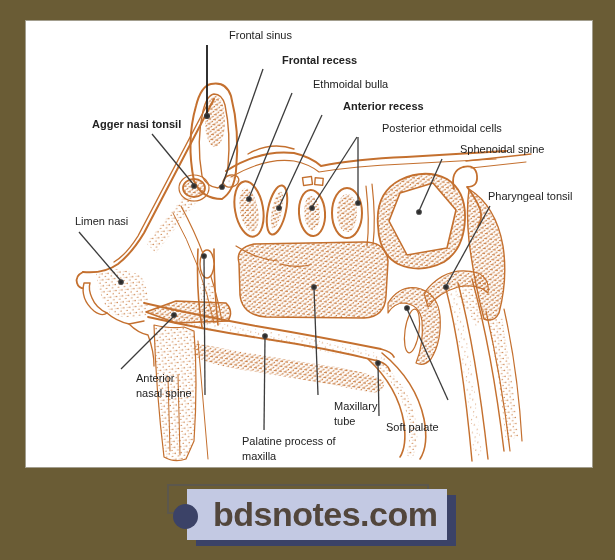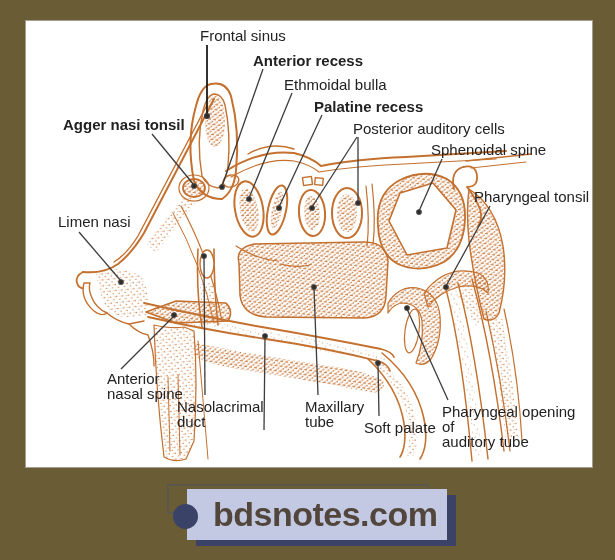--- a/index.html
+++ b/index.html
@@ -1,21 +1,21 @@
 <!DOCTYPE html>
 <html><head>
 <meta charset="utf-8">
 <style>
   html,body{margin:0;padding:0;}
   .screen{position:relative;width:615px;height:560px;background:#6a5c35;overflow:hidden;
           font-family:"Liberation Sans",sans-serif;}
   .panel{position:absolute;left:25px;top:20px;width:566px;height:446px;
          background:#ffffff;border:1px solid #a39e8e;box-sizing:content-box;}
   .panel svg{position:absolute;left:0;top:0;}
-  .lbl{position:absolute;font-size:15px;line-height:15px;color:#222;white-space:pre-line;}
+  .lbl{position:absolute;font-size:11px;line-height:15px;color:#222;white-space:pre-line;margin-left:29px;}
   .lbl.b{font-weight:bold;}
   
   .wm-outline{position:absolute;left:167px;top:484px;width:258px;height:26px;
               border:2px solid #5c574c;background:transparent;}
   .wm-badge{position:absolute;left:187px;top:489px;width:260px;height:51px;
             background:#c3c9e3;box-shadow:9px 6px 0 #3b4267;display:flex;align-items:center;}
   .wm-dot{position:absolute;left:-14px;top:15px;width:25px;height:25px;border-radius:50%;
           background:#3b4267;}
   .wm-text{margin-left:26px;font-size:34px;font-weight:bold;color:#52463c;
            letter-spacing:-0.5px;white-space:nowrap;}
@@ -167,37 +167,35 @@
         <line x1="292" y1="374" x2="288" y2="267"></line>
         <circle cx="288" cy="266" r="2.2"></circle>
         <line x1="353" y1="395" x2="352" y2="343"></line>
         <circle cx="352" cy="342" r="2.2"></circle>
         <line x1="422" y1="379" x2="381" y2="288"></line>
         <circle cx="381" cy="287" r="2.2"></circle>
       </g>
     </svg>
 
     <div class="lbl" style="left:174px;top:7px">Frontal sinus</div>
-    <div class="lbl b" style="left:227px;top:32px">Anterior recess</div>
+    <div class="lbl b" style="left:227px;top:32px">Frontal recess</div>
     <div class="lbl" style="left:258px;top:56px">Ethmoidal bulla</div>
-    <div class="lbl b" style="left:288px;top:78px">Palatine recess</div>
-    <div class="lbl" style="left:327px;top:100px">Posterior auditory cells</div>
+    <div class="lbl b" style="left:288px;top:78px">Anterior recess</div>
+    <div class="lbl" style="left:327px;top:100px">Posterior ethmoidal cells</div>
     <div class="lbl" style="left:405px;top:121px">Sphenoidal spine</div>
-    <div class="lbl" style="left:448px;top:168px">Pharyngeal tonsil</div>
+    <div class="lbl" style="left:433px;top:168px">Pharyngeal tonsil</div>
     <div class="lbl b" style="left:37px;top:96px">Agger nasi tonsil</div>
-    <div class="lbl" style="left:32px;top:193px">Limen nasi</div>
+    <div class="lbl" style="left:20px;top:193px">Limen nasi</div>
     <div class="lbl" style="left:81px;top:350px">Anterior
 nasal spine</div>
-    <div class="lbl" style="left:151px;top:378px">Nasolacrimal
-duct</div>
+    <div class="lbl" style="left:187px;top:413px">Palatine process of
+maxilla</div>
     <div class="lbl" style="left:279px;top:378px">Maxillary
 tube</div>
-    <div class="lbl" style="left:338px;top:399px">Soft palate</div>
-    <div class="lbl" style="left:416px;top:383px">Pharyngeal opening of
-auditory tube</div>
+    <div class="lbl" style="left:331px;top:399px">Soft palate</div>
   </div>
 
   <div>
     <div class="wm-outline"></div>
     <div class="wm-badge">
       <div class="wm-dot"></div>
       <div class="wm-text">bdsnotes.com</div>
     </div>
   </div>
 

